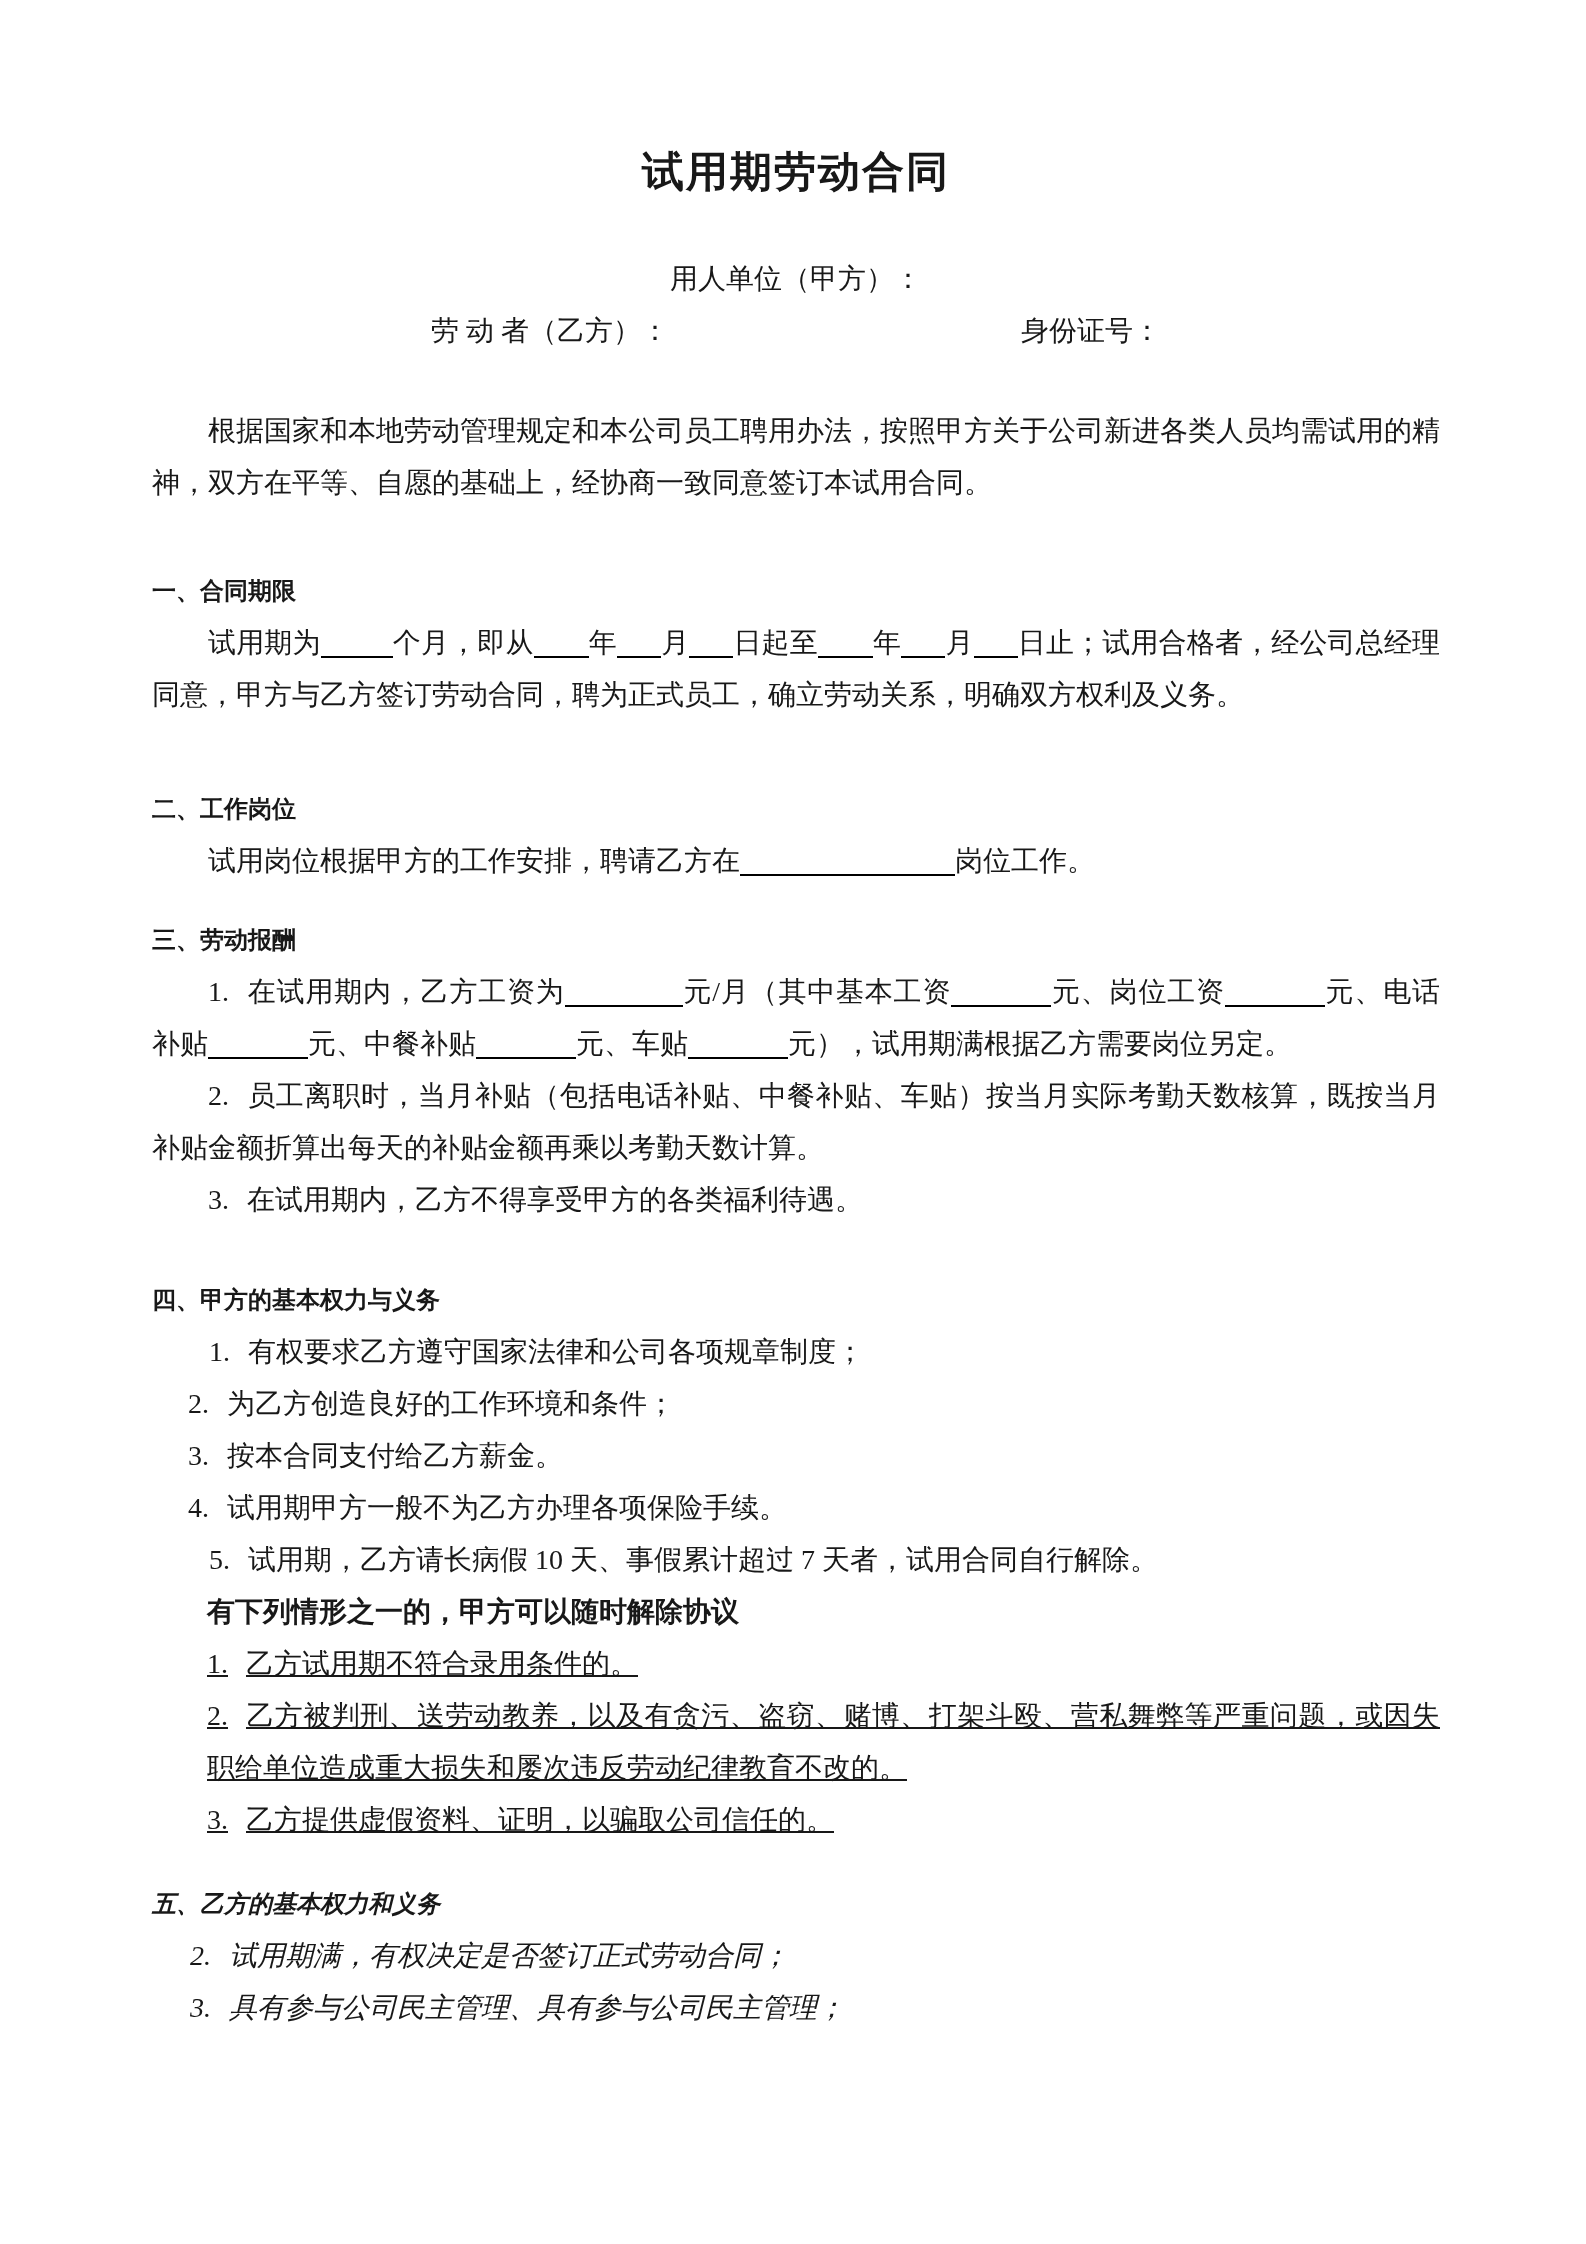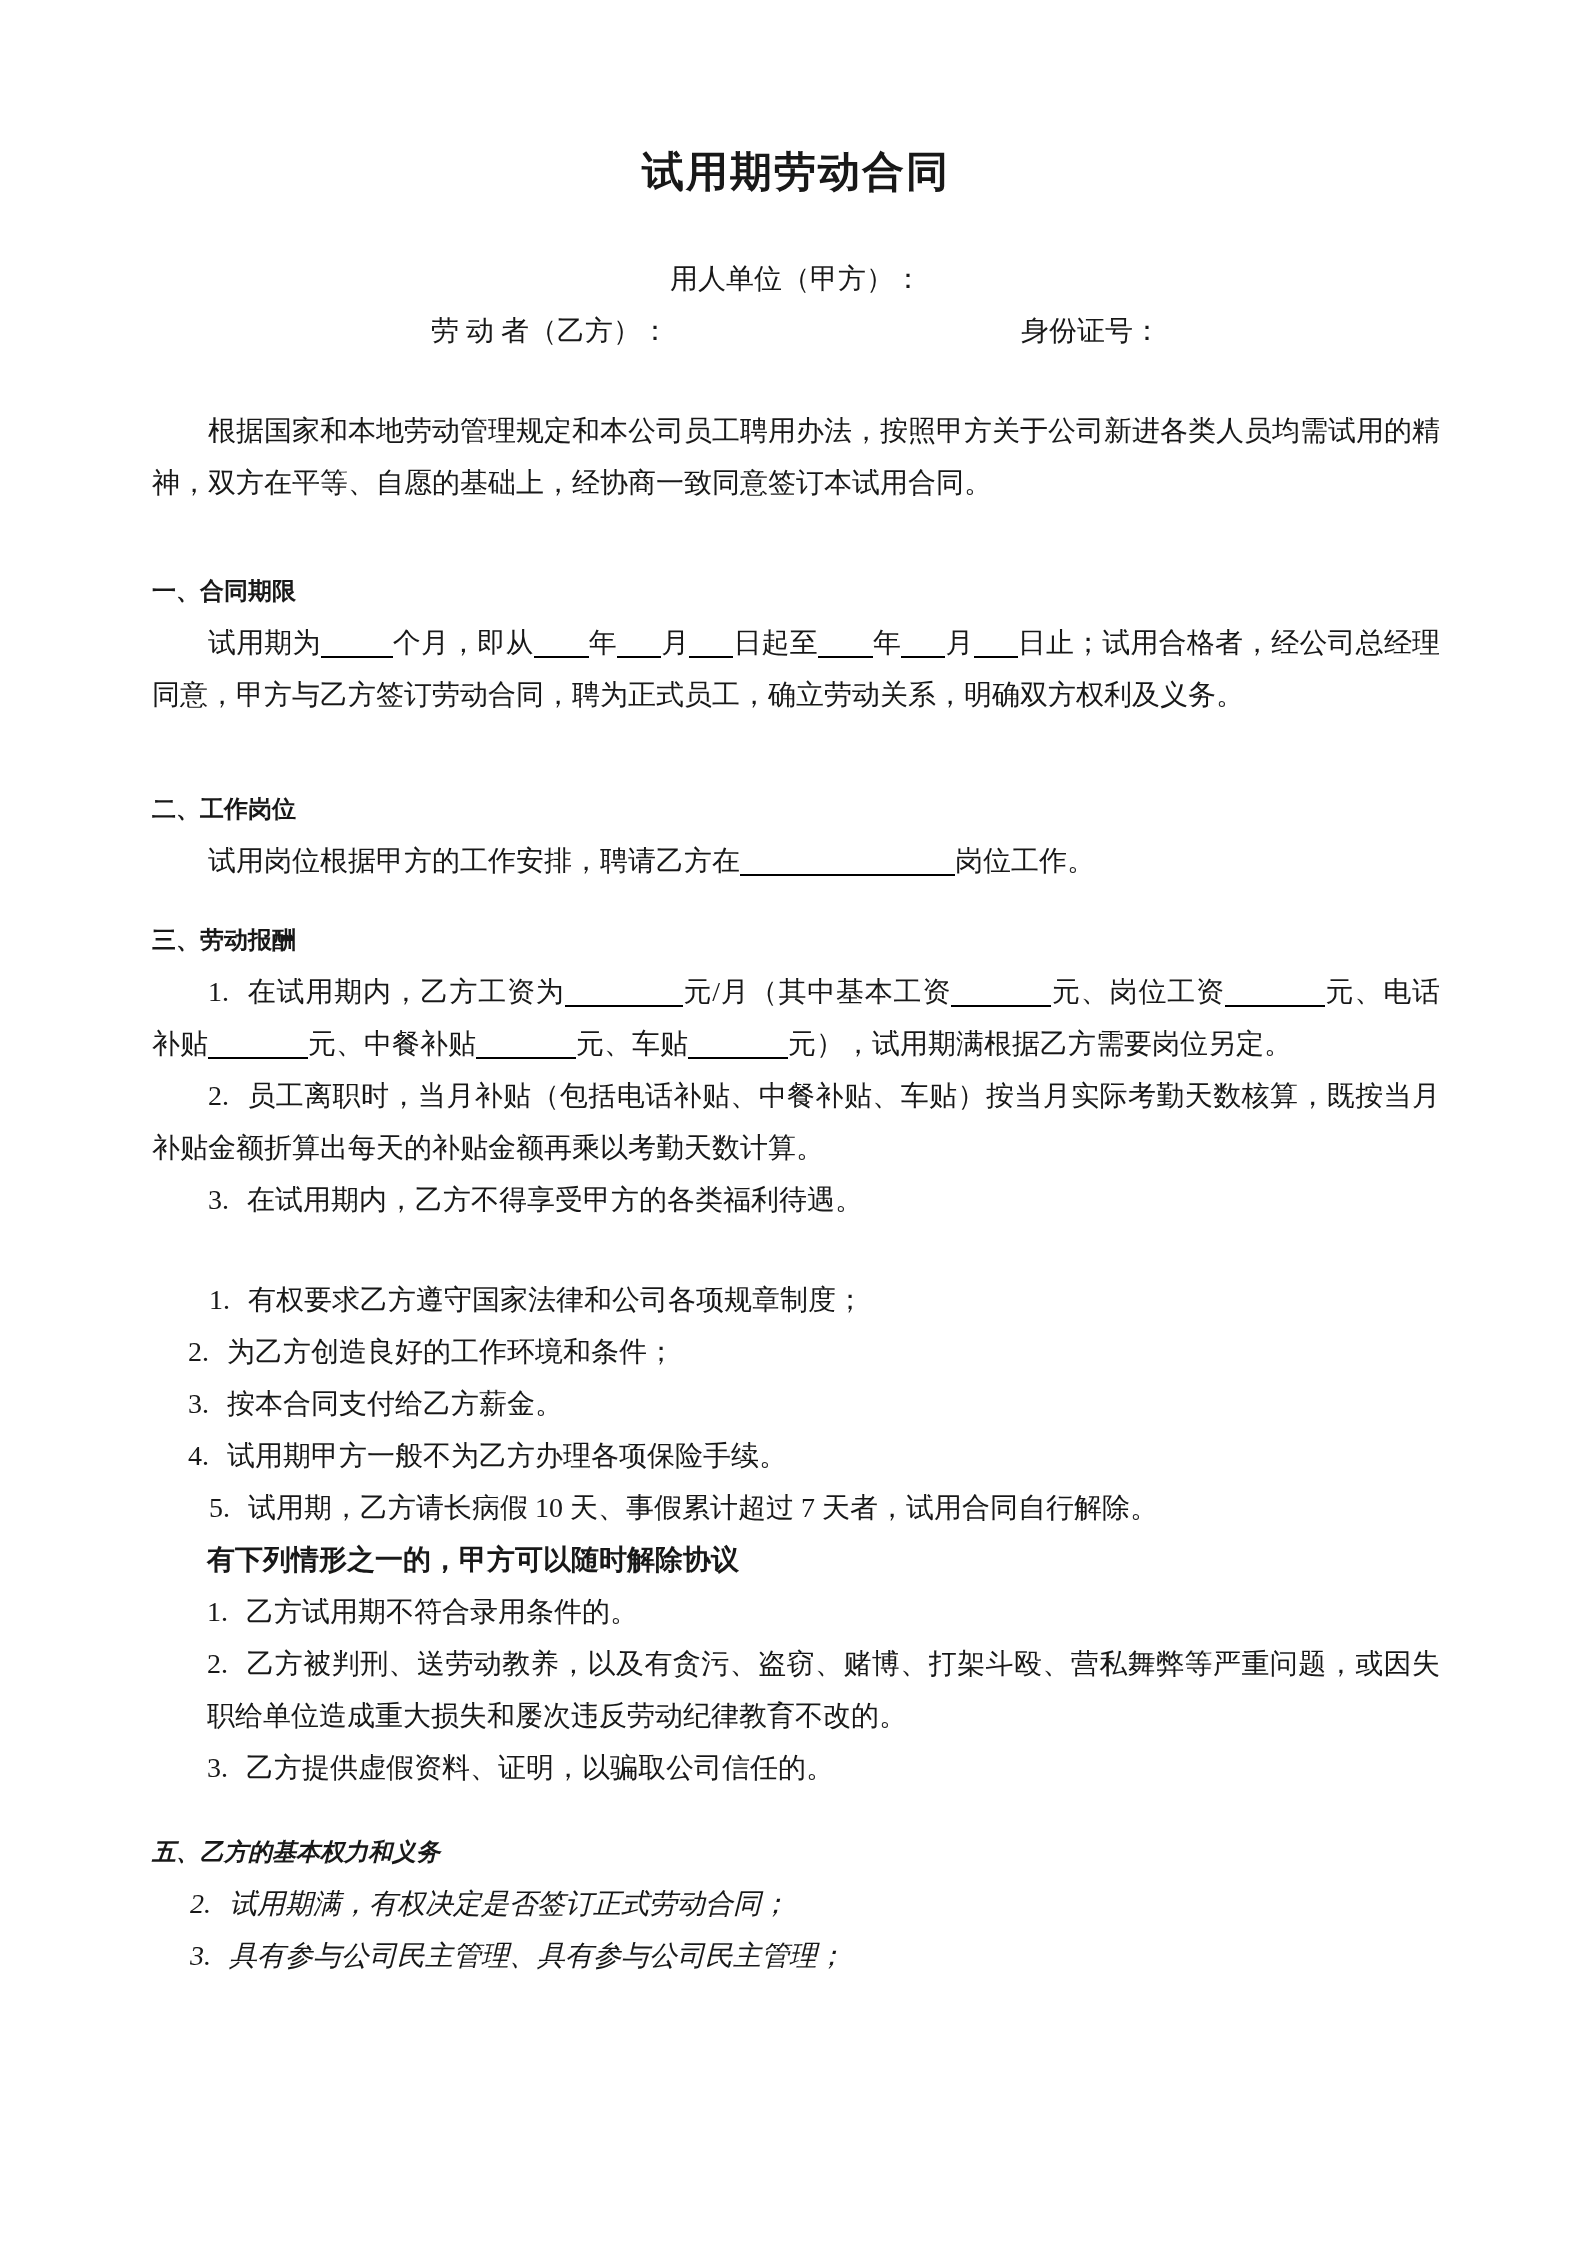--- a/index.html
+++ b/index.html
@@ -49,21 +49,21 @@
   .sec-3 { margin-top: 27px; }
   .sec-4 { margin-top: 48px; }
   .sec-5 { margin-top: 32px; font-style: italic; }
 
   .clause { text-align: justify; }
   .indent-list .clause { text-indent: 56px; }
   .hang-list .clause { padding-left: 36px; }
   .hang-list .clause:nth-child(1),
   .hang-list .clause:nth-child(5) { padding-left: 57px; }
   .sub-heading { font-weight: bold; margin-left: 55px; }
-  .block-list .clause { margin-left: 55px; }
+  .block-list .clause { margin-left: 55px; text-decoration: underline; }
   .s5-list .clause { padding-left: 38px; }
 
   .num { margin-right: 18px; }
   .blank {
     display: inline-block;
     border-bottom: 2px solid #000;
     height: 30px;
     vertical-align: -6px;
   }
 </style>
@@ -104,20 +104,21 @@
     <div class="section sec-3">
       <h2>三、劳动报酬</h2>
       <div class="indent-list">
           <p class="clause"><span class="num">1.</span><span>在试用期内，乙方工资为</span><span class="blank" style="width: 118px;"></span><span>元/月（其中基本工资</span><span class="blank" style="width: 100px;"></span><span>元、岗位工资</span><span class="blank" style="width: 100px;"></span><span>元、电话补贴</span><span class="blank" style="width: 100px;"></span><span>元、中餐补贴</span><span class="blank" style="width: 100px;"></span><span>元、车贴</span><span class="blank" style="width: 100px;"></span><span>元），试用期满根据乙方需要岗位另定。</span></p>
           <p class="clause"><span class="num">2.</span><span>员工离职时，当月补贴（包括电话补贴、中餐补贴、车贴）按当月实际考勤天数核算，既按当月补贴金额折算出每天的补贴金额再乘以考勤天数计算。</span></p>
           <p class="clause"><span class="num">3.</span><span>在试用期内，乙方不得享受甲方的各类福利待遇。</span></p>
         </div>
     </div>
 
     <div class="section sec-4">
+      <h2>四、甲方的基本权力与义务</h2>
       <div class="hang-list">
           <p class="clause"><span class="num">1.</span><span>有权要求乙方遵守国家法律和公司各项规章制度；</span></p>
           <p class="clause"><span class="num">2.</span><span>为乙方创造良好的工作环境和条件；</span></p>
           <p class="clause"><span class="num">3.</span><span>按本合同支付给乙方薪金。</span></p>
           <p class="clause"><span class="num">4.</span><span>试用期甲方一般不为乙方办理各项保险手续。</span></p>
           <p class="clause"><span class="num">5.</span><span>试用期，乙方请长病假 10 天、事假累计超过 7 天者，试用合同自行解除。</span></p>
         </div>
       <p class="clause sub-heading">有下列情形之一的，甲方可以随时解除协议</p>
       <div class="block-list">
           <p class="clause"><span class="num">1.</span><span>乙方试用期不符合录用条件的。</span></p>

